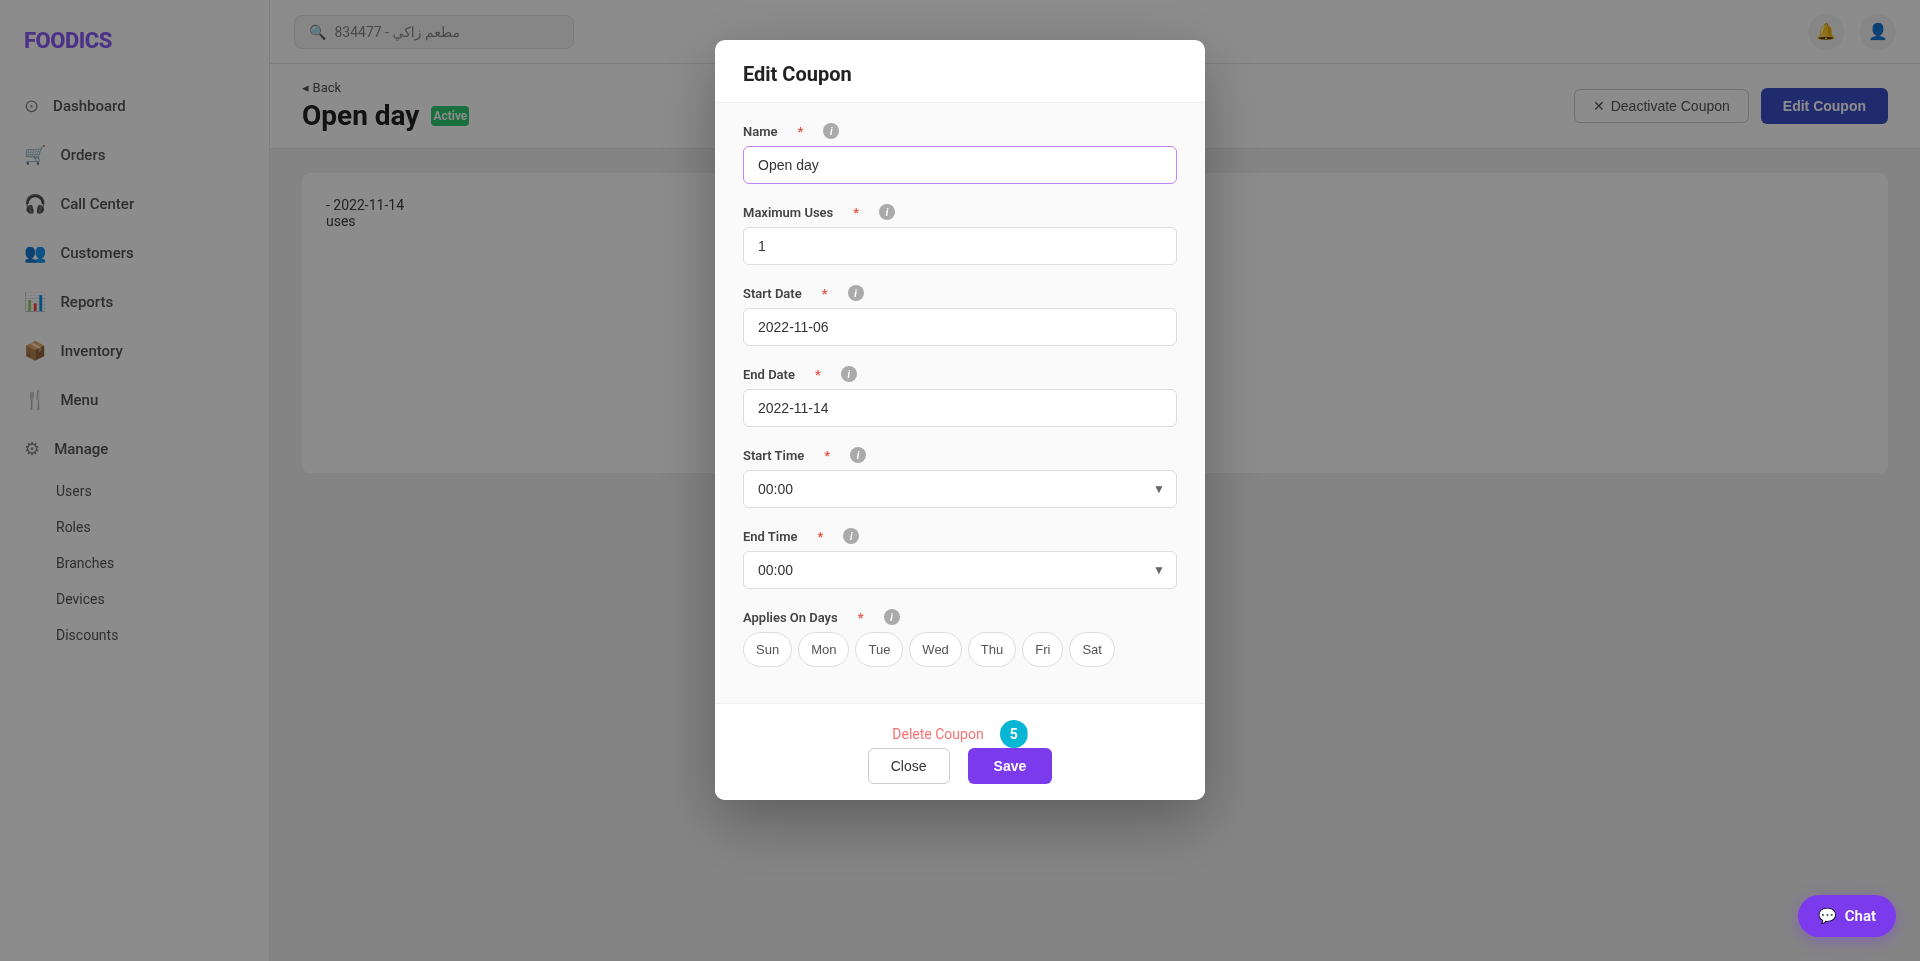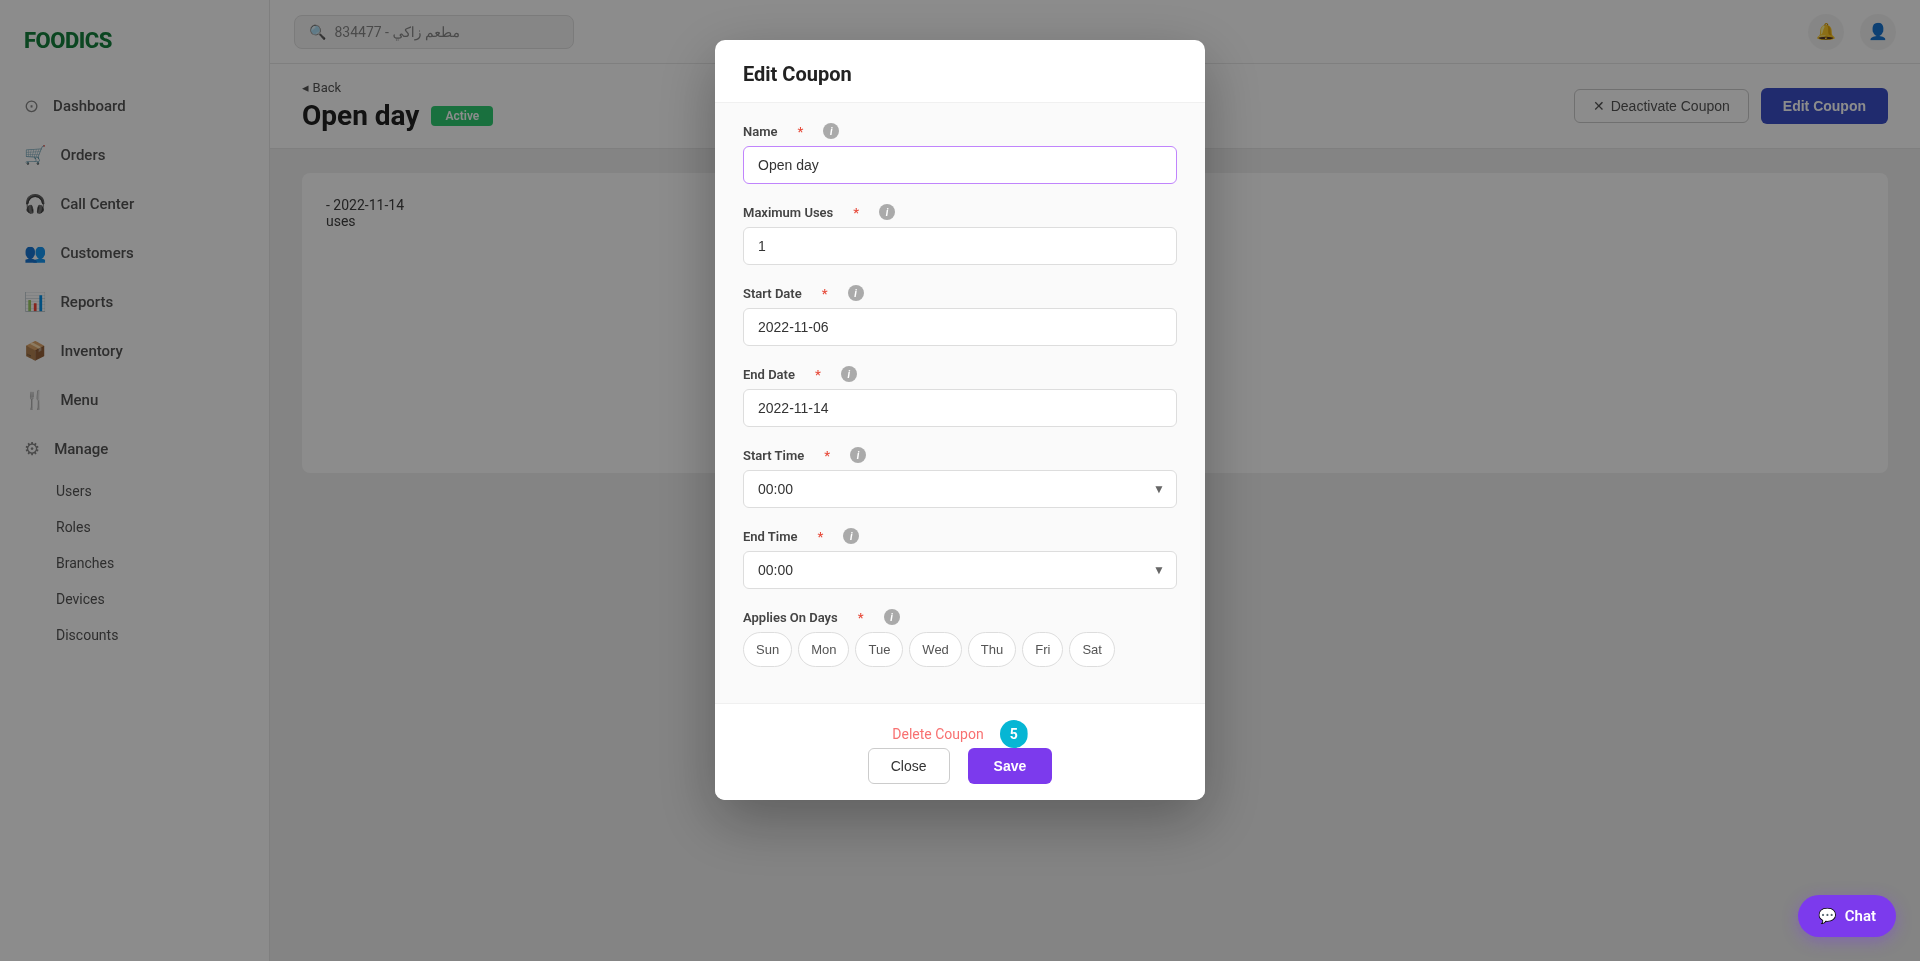--- a/index.html
+++ b/index.html
@@ -16,21 +16,21 @@
       padding: 20px 0;
       z-index: 1;
     }
     .sidebar-logo {
       padding: 8px 24px 28px;
       font-size: 22px;
       font-weight: 800;
       color: #1a1a1a;
       letter-spacing: -0.5px;
     }
-    .sidebar-logo span { color: #15803d; }
+    .sidebar-logo span { color: #8b5cf6; }
     .sidebar-nav-item {
       display: flex;
       align-items: center;
       gap: 14px;
       padding: 14px 24px;
       cursor: pointer;
       color: #555;
       font-size: 15px;
       font-weight: 500;
       transition: background 0.15s;
@@ -102,21 +102,21 @@
       border-bottom: 1px solid #e8e8e8;
       display: flex;
       align-items: center;
       justify-content: space-between;
       flex-shrink: 0;
     }
     .page-header-left { display: flex; flex-direction: column; gap: 4px; }
     .back-link { color: #555; font-size: 13px; cursor: pointer; display: flex; align-items: center; gap: 4px; }
     .page-title-row { display: flex; align-items: center; gap: 12px; }
     .page-title { font-size: 28px; font-weight: 700; color: #222; }
-    .status-badge { background: #2ecc71; color: #fff; padding: 3px 14px; border-radius: 4px; font-size: 12px; font-weight: 600; }
+    .status-badge { background: #2ecc71; color: #fff; padding: 3px 2px; border-radius: 4px; font-size: 12px; font-weight: 600; }
     .page-header-actions { display: flex; align-items: center; gap: 12px; }
     .btn-deactivate {
       border: 1px solid #ccc;
       background: #fff;
       padding: 8px 18px;
       border-radius: 6px;
       font-size: 14px;
       cursor: pointer;
       display: flex;
       align-items: center;

